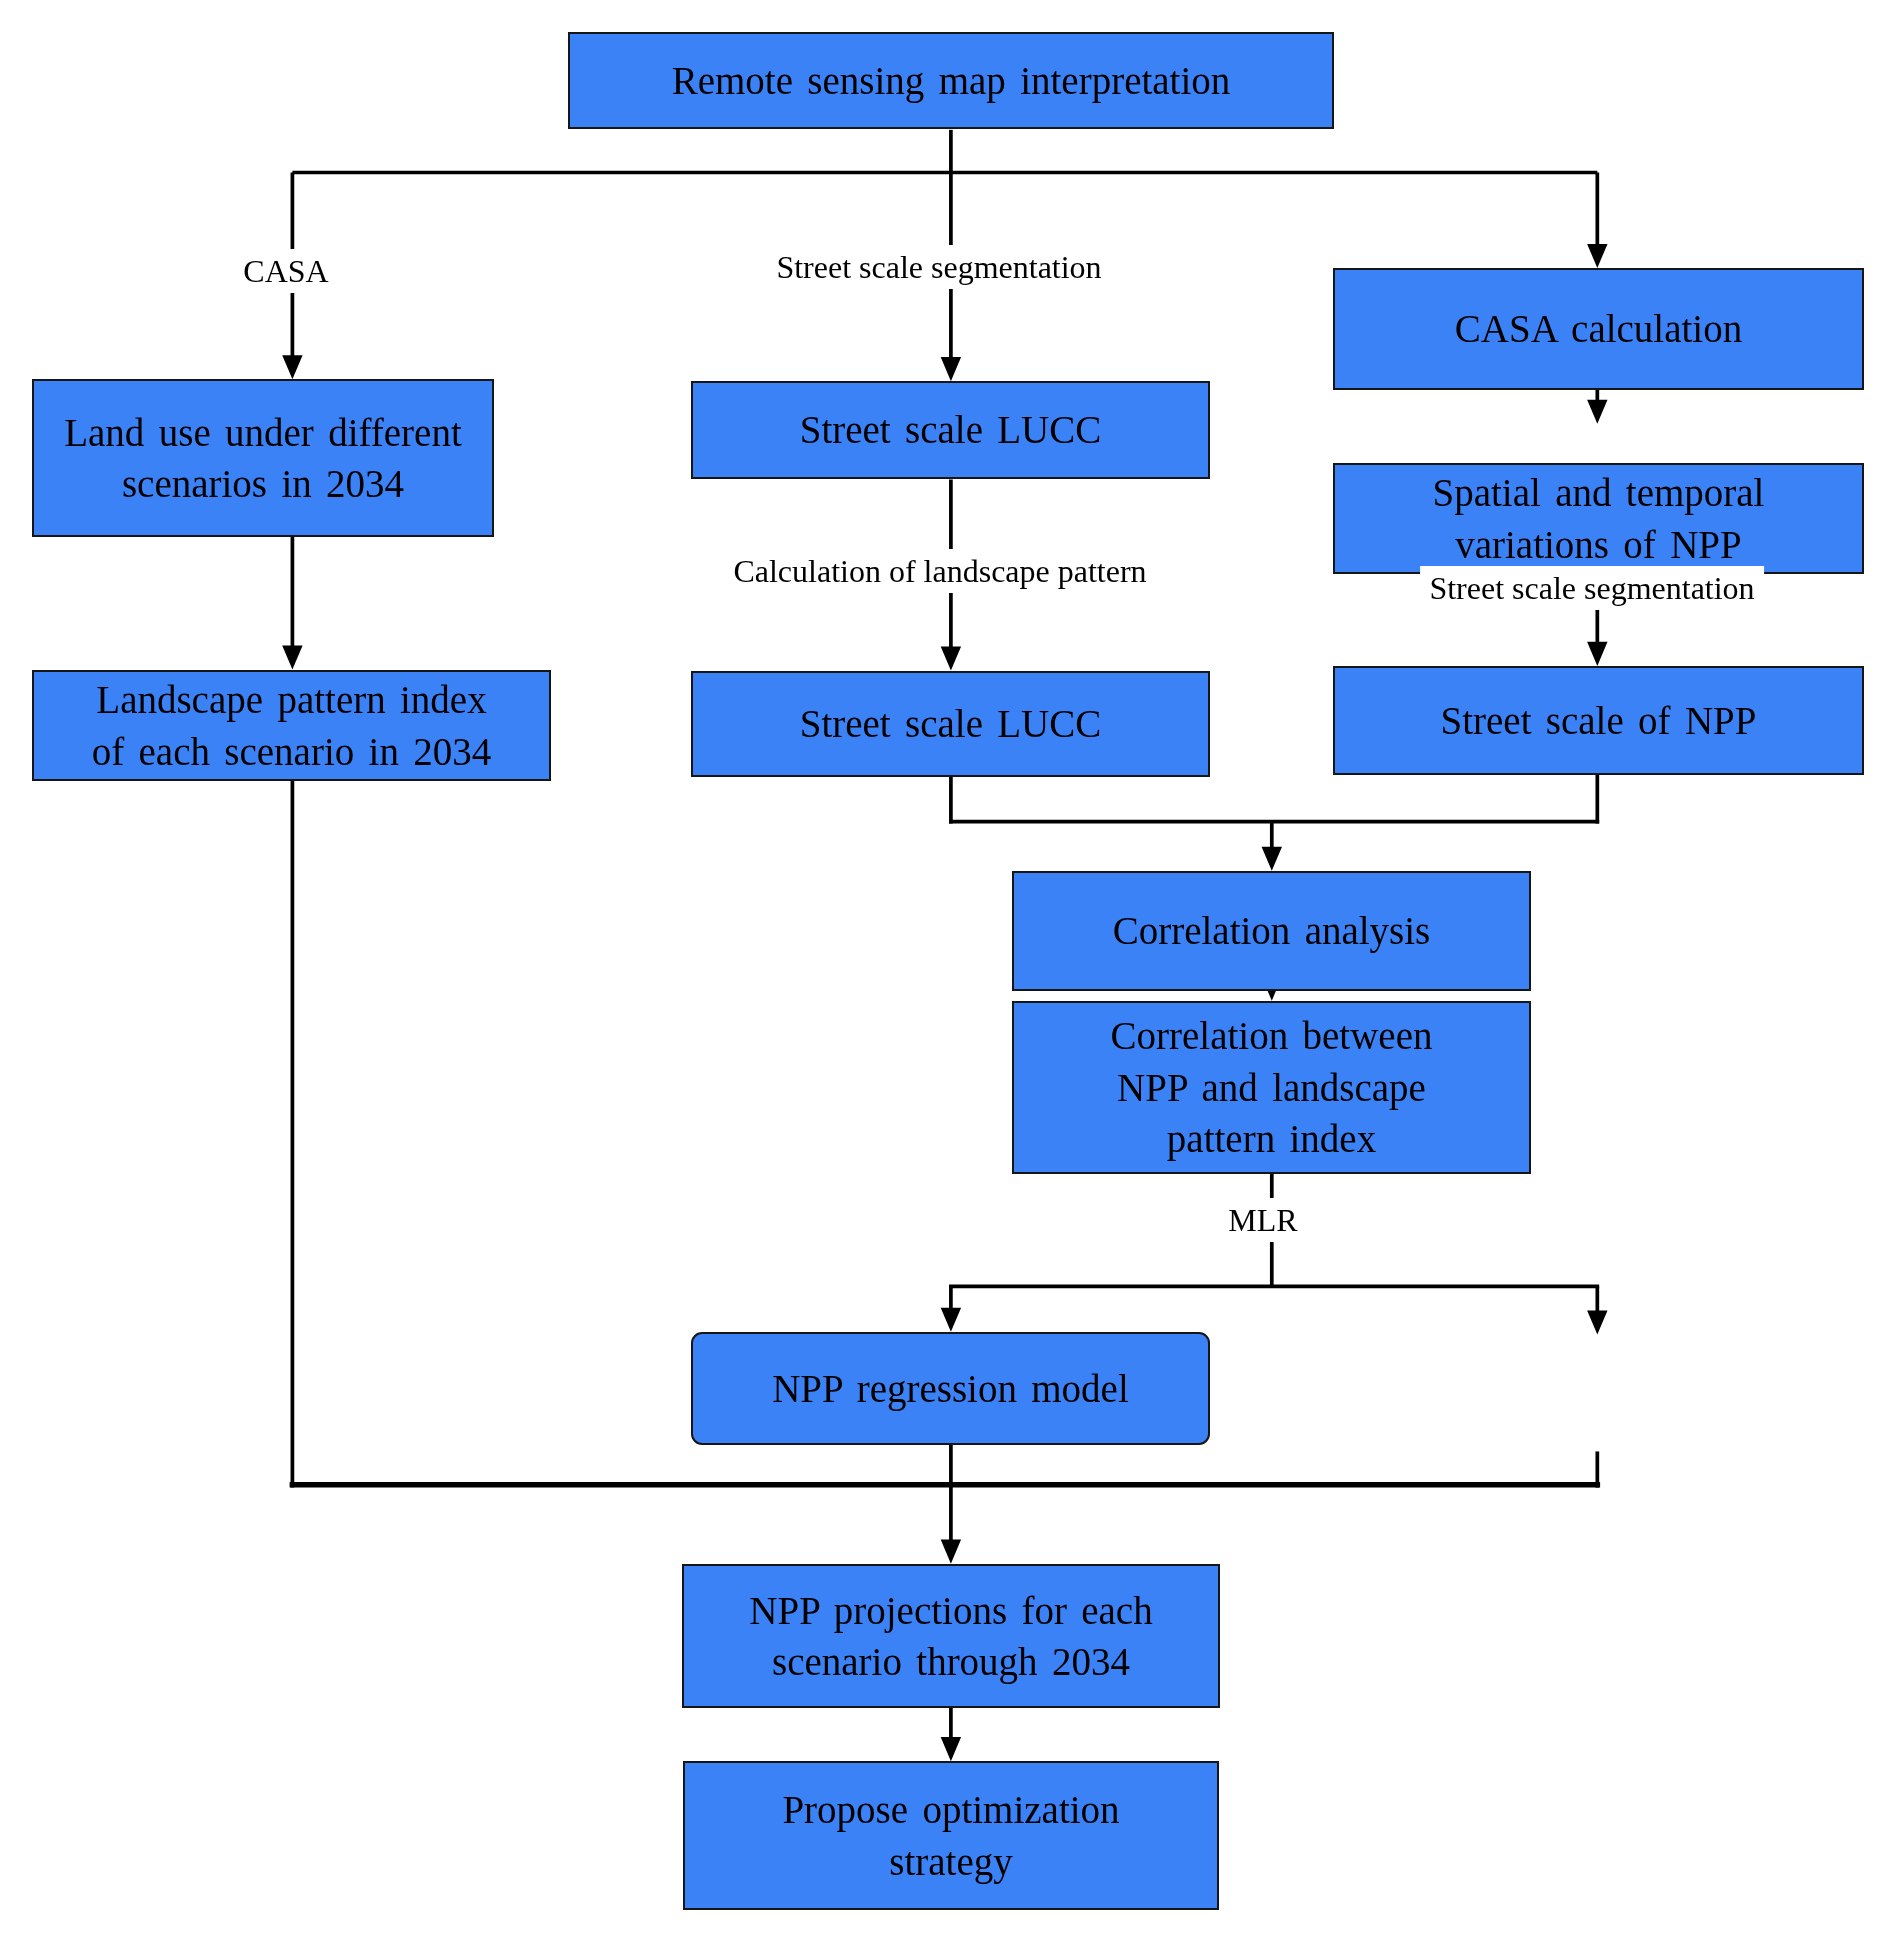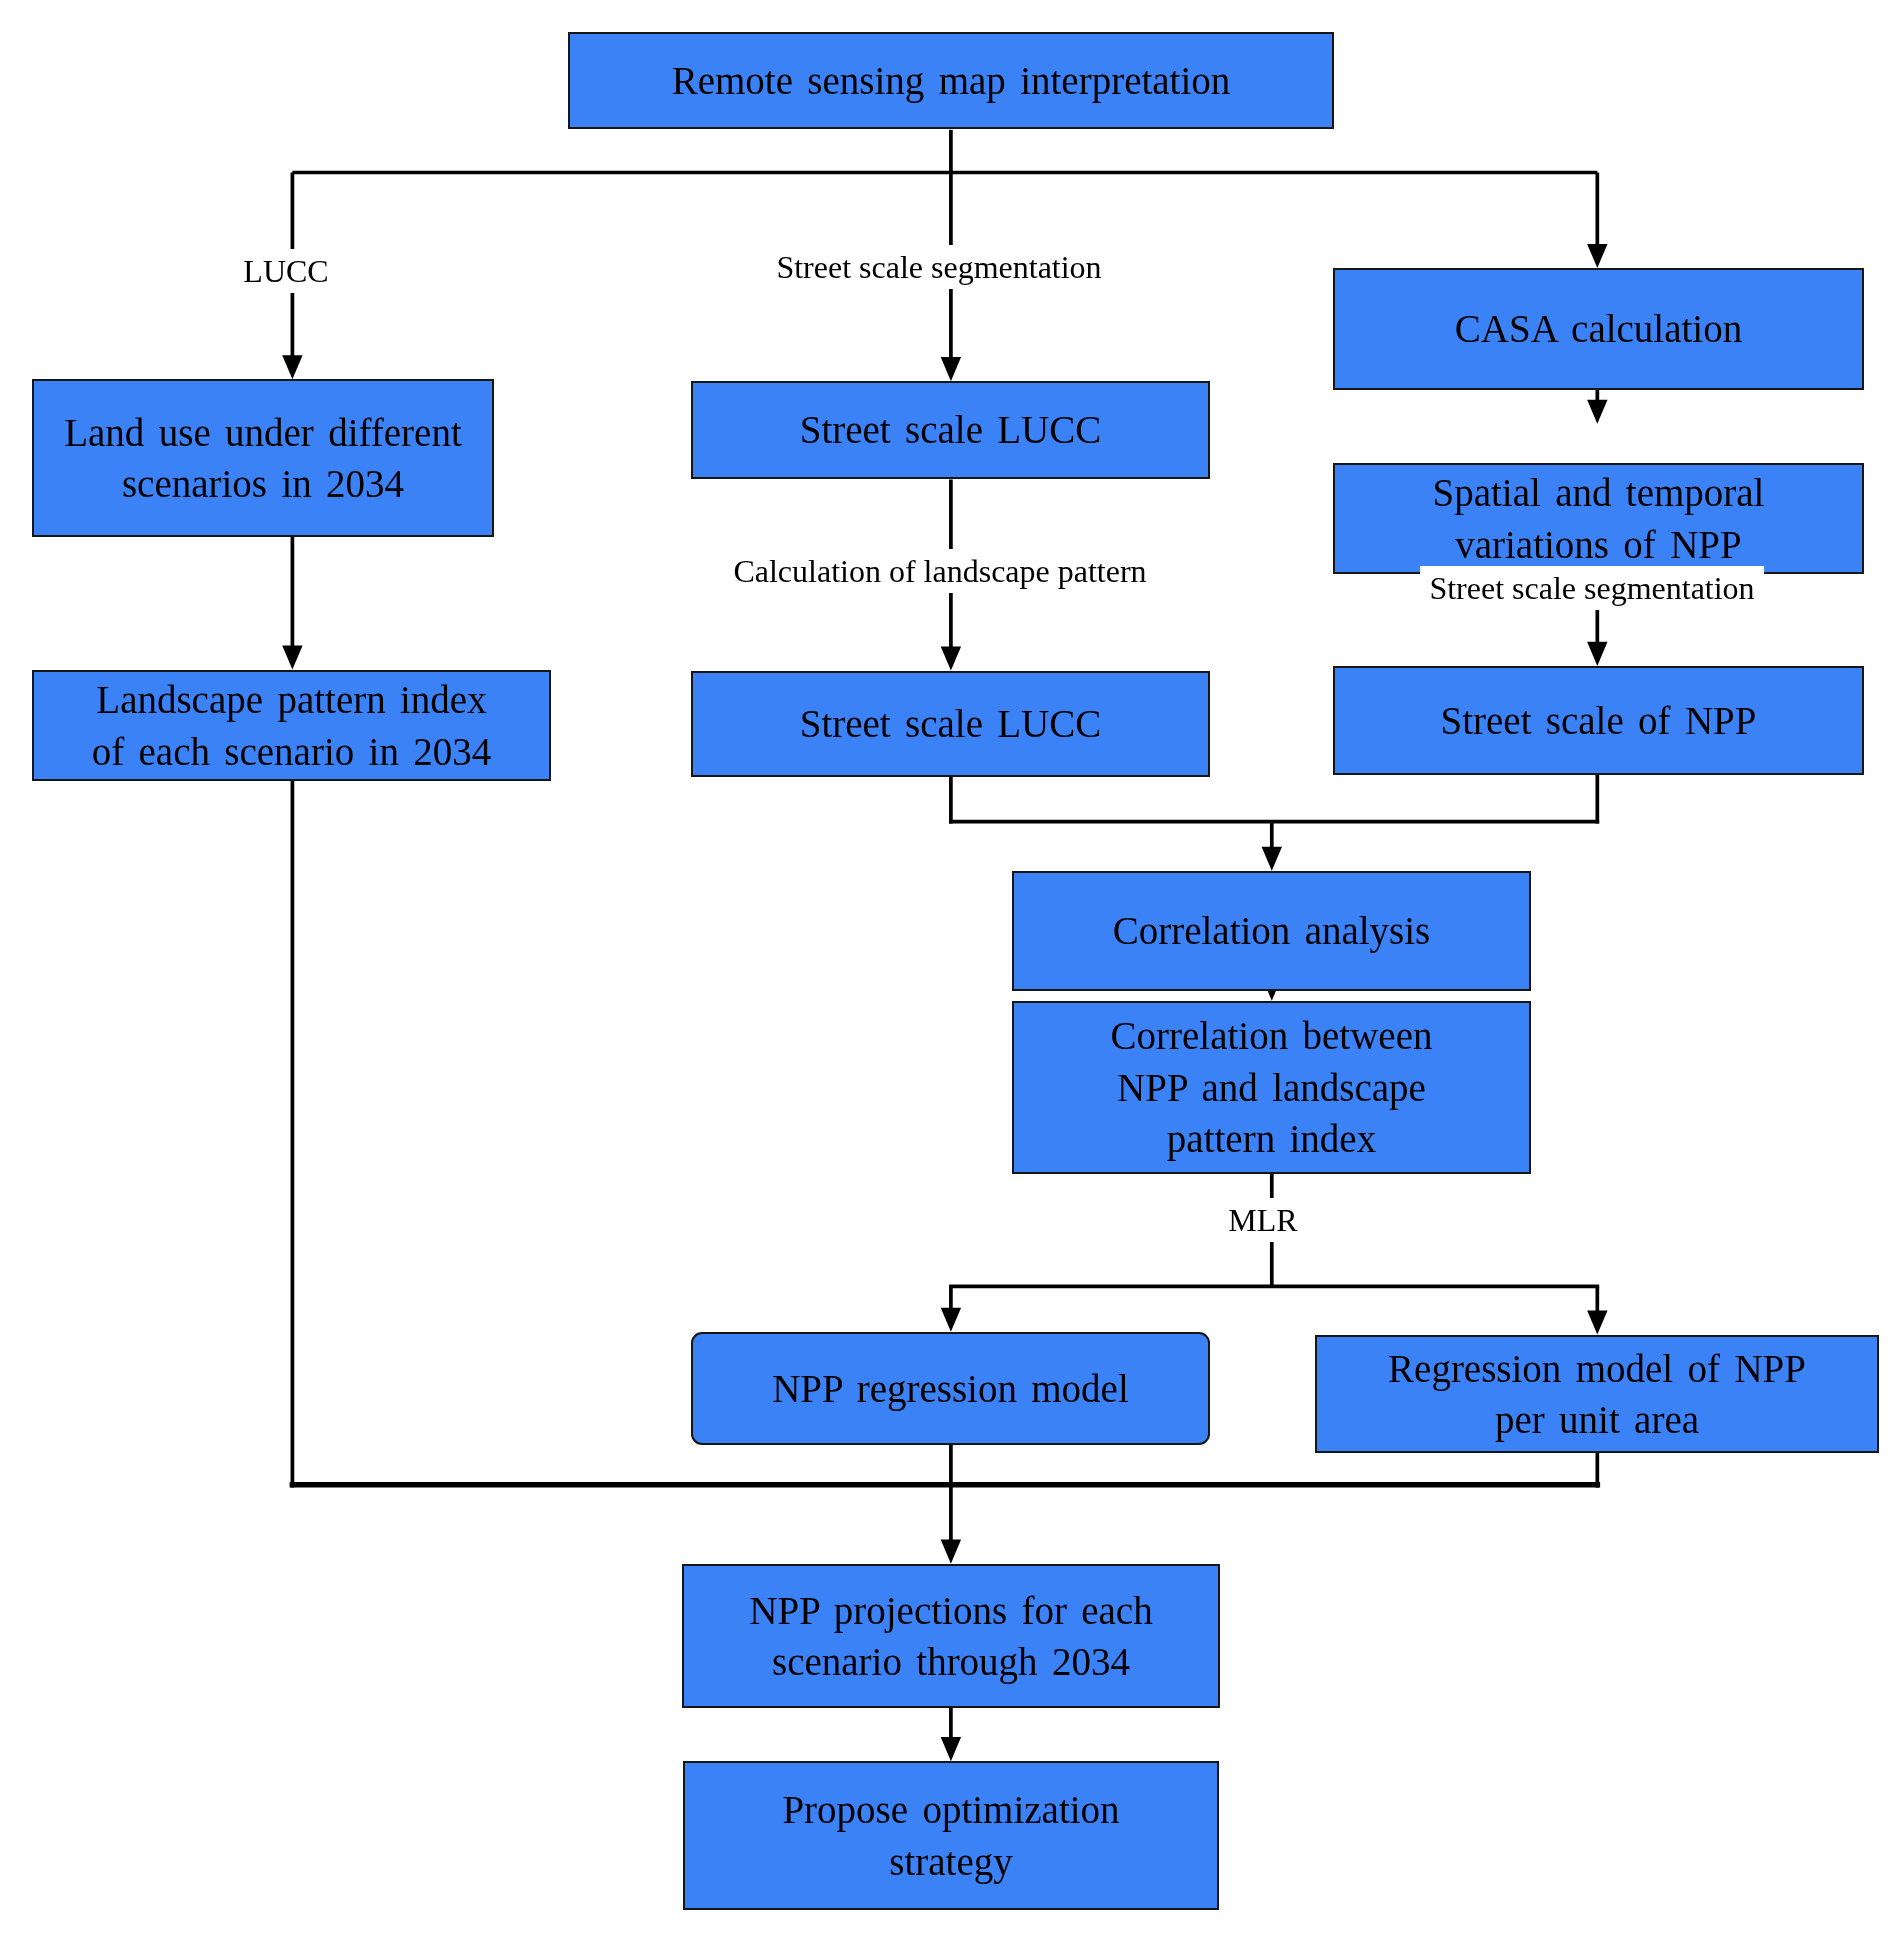--- a/index.html
+++ b/index.html
@@ -124,30 +124,28 @@
   <div class="node" style="left:1333px; top:666px; width:531px; height:109px;">Street scale of NPP</div>
 
   <div class="node" style="left:1012px; top:871px; width:519px; height:120px;">Correlation analysis</div>
 
   <div class="node" style="left:1012px; top:1001px; width:519px; height:173px;">Correlation between
 NPP and landscape
 pattern index</div>
 
   <div class="node" style="left:691px; top:1332px; width:519px; height:113px;border-radius:11px;">NPP regression model</div>
 
-  <div class="node" style="left:1315px; top:1335px; width:564px; height:118px;">Regression model of NPP
-per unit area</div>
 
   <div class="node" style="left:682px; top:1564px; width:538px; height:144px;">NPP projections for each
 scenario through 2034</div>
 
   <div class="node" style="left:683px; top:1761px; width:536px; height:149px;">Propose optimization
 strategy</div>
 
-  <div class="edge-label" style="left:286px; top:249px;">LUCC</div>
+  <div class="edge-label" style="left:286px; top:249px;">CASA</div>
 
   <div class="edge-label" style="left:939px; top:245px;">Street scale segmentation</div>
 
   <div class="edge-label" style="left:940px; top:549px;">Calculation of landscape pattern</div>
 
   <div class="edge-label" style="left:1592px; top:566px;">Street scale segmentation</div>
 
   <div class="edge-label" style="left:1263px; top:1198px;">MLR</div>
 
 </div>

